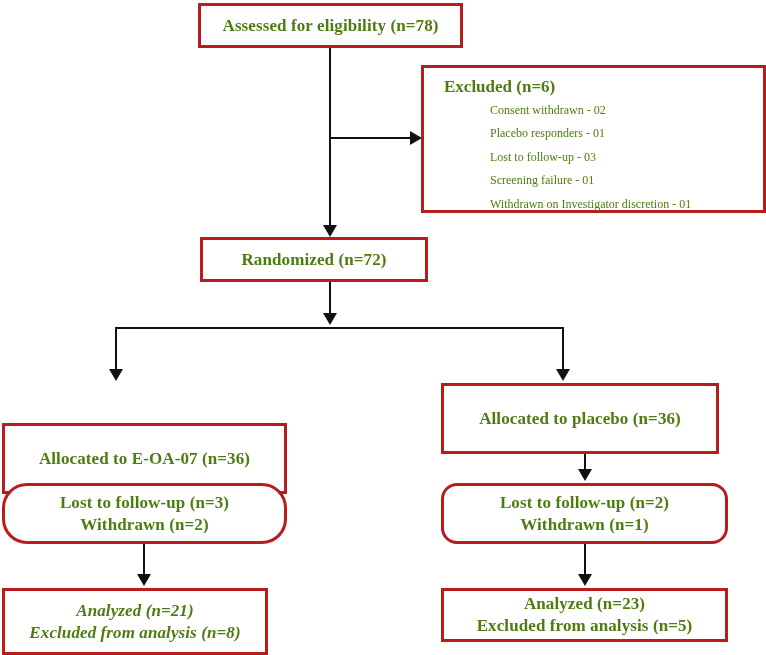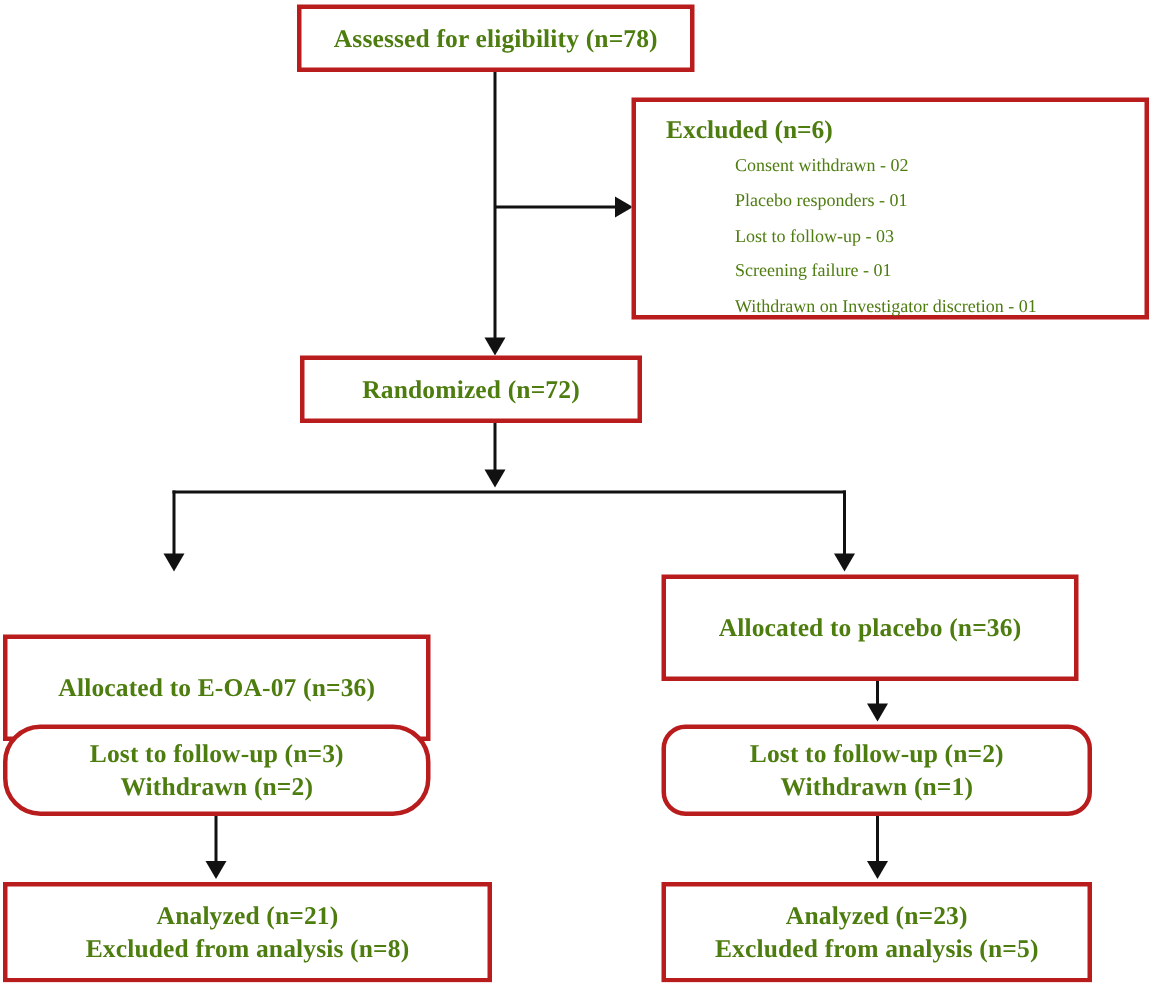--- a/index.html
+++ b/index.html
@@ -139,23 +139,23 @@
   <div class="box" style="left:2px; top:483px; width:285px; height:61px;border-radius:25px;">
     <span class="t-bold">Lost to follow-up (n=3)</span>
     <span class="t-bold">Withdrawn (n=2)</span>
   </div>
 
   <div class="box" style="left:441px; top:483px; width:287px; height:61px;border-radius:16px;">
     <span class="t-bold">Lost to follow-up (n=2)</span>
     <span class="t-bold">Withdrawn (n=1)</span>
   </div>
 
-  <div class="box" style="left:2px; top:588px; width:326px; height:67px;">
+  <div class="box" style="left:2px; top:588px; width:266px; height:67px;font-style:italic;">
     <span class="t-bold">Analyzed (n=21)</span>
     <span class="t-bold">Excluded from analysis (n=8)</span>
   </div>
 
-  <div class="box" style="left:441px; top:588px; width:287px; height:67px;">
+  <div class="box" style="left:441px; top:588px; width:287px; height:54px;">
     <span class="t-bold">Analyzed (n=23)</span>
     <span class="t-bold">Excluded from analysis (n=5)</span>
   </div>
 
 </div>
 
 </body></html>

